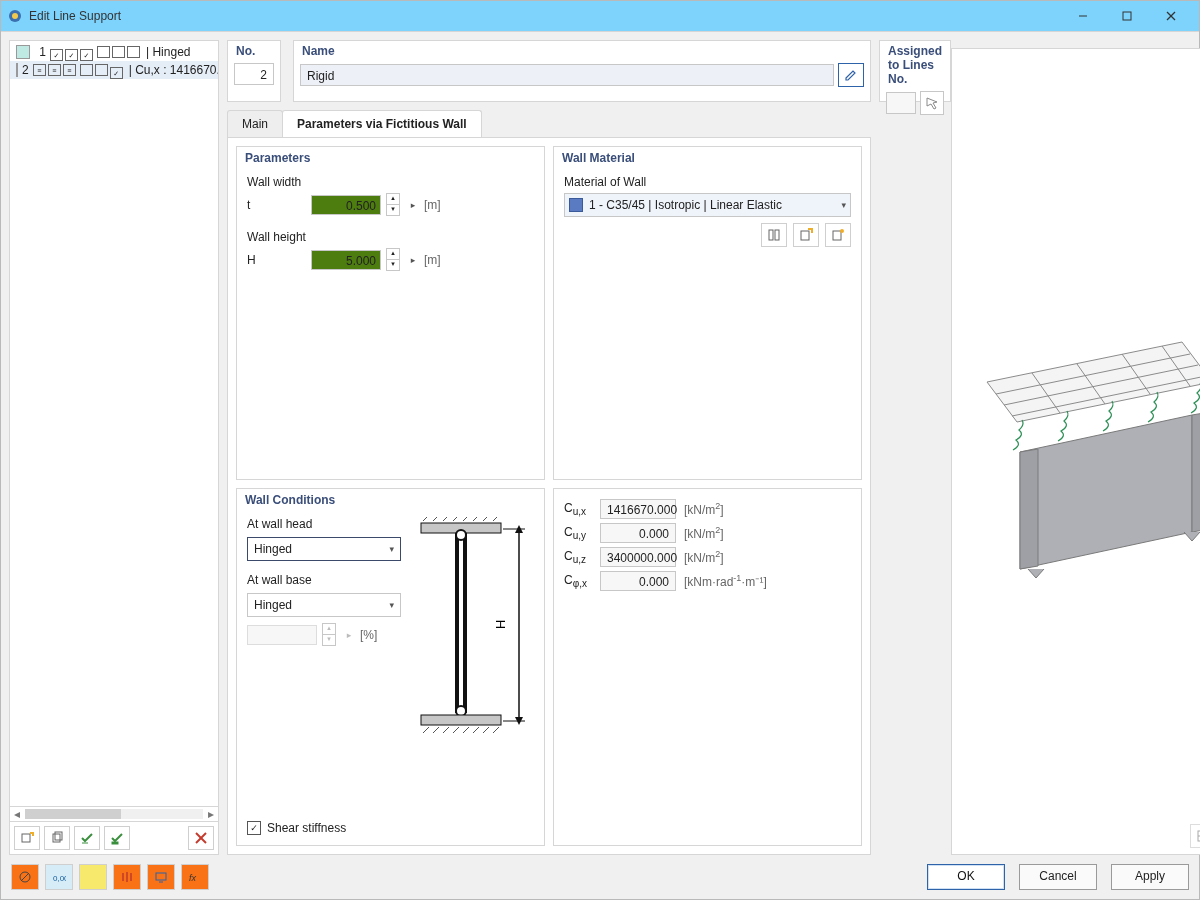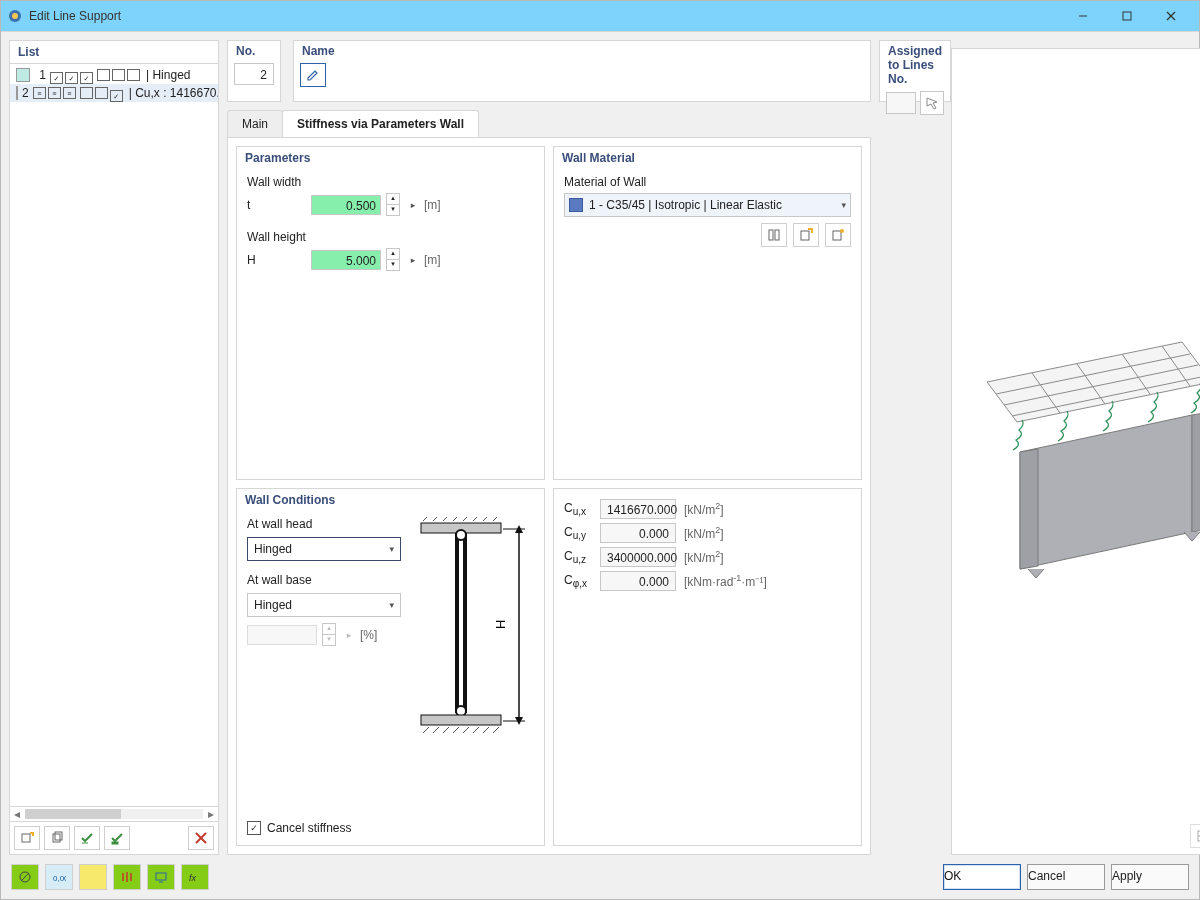--- a/index.html
+++ b/index.html
@@ -78,21 +78,21 @@
   .tabcontent{flex:1;border:1px solid var(--panel-border);background:#fff;display:flex;gap:8px;padding:8px;min-height:0;box-sizing:border-box}
   .col-a{flex:1;display:flex;flex-direction:column;gap:8px;min-width:0}
   .col-b{flex:1;display:flex;flex-direction:column;gap:8px;min-width:0}
 
   .group{border:1px solid var(--panel-border);background:#fff;display:flex;flex-direction:column;box-sizing:border-box}
   .group .ghead{padding:4px 8px;color:var(--section);font-weight:600}
   .group .gbody{padding:6px 10px 10px 10px;flex:1}
 
   .param-row{display:flex;align-items:center;gap:6px;margin-top:4px}
   .param-row label{width:18px}
-  .spinfld{width:70px;height:20px;border:1px solid #c7c7c7;background:#86efac;text-align:right;padding:0 4px;line-height:20px;font-size:12px;box-sizing:border-box}
+  .spinfld{width:70px;height:20px;border:1px solid #c7c7c7;background:#4d7c0f;text-align:right;padding:0 4px;line-height:20px;font-size:12px;box-sizing:border-box}
   .spnbtns{display:inline-flex;flex-direction:column;margin-left:-1px}
   .spnbtns span{width:12px;height:10px;border:1px solid #c7c7c7;font-size:7px;line-height:8px;text-align:center;background:#fff}
   .spnbtns span+span{border-top:none}
   .gotobtn{width:10px;height:20px;font-size:9px;display:inline-flex;align-items:center;justify-content:center;color:#555;margin-left:2px}
   .unit{color:var(--muted)}
 
   .select{height:22px;border:1px solid #c7c7c7;background:#eff3fa;display:flex;align-items:center;padding:0 4px;gap:6px}
   .select .mat-swatch{width:12px;height:12px;background:#5a7bc1;border:1px solid #3b5a9a}
   .select .txt{flex:1}
   .select .caret{font-size:9px;color:#555}
@@ -123,25 +123,25 @@
 
   
   .midrow{flex:1;display:flex;gap:8px;margin-top:0;min-height:0}
   .midleft{flex:1;display:flex;flex-direction:column;min-width:0}
   .midright{width:312px;display:flex;}
   .midright .headcell{height:62px}
   .midright .rightpanel{flex:1;margin-top:8px}
 
   
   .footer{height:44px;display:flex;align-items:center;gap:6px;padding:0 10px}
-  .footer .ftool{width:26px;height:24px;border:1px solid #cfcfcf;background:#84cc16;display:flex;align-items:center;justify-content:center}
+  .footer .ftool{width:26px;height:24px;border:1px solid #cfcfcf;background:#f97316;display:flex;align-items:center;justify-content:center}
   .footer .ftool svg{width:14px;height:14px}
   .footer .ftool.yellow{background:#f7e96b}
   .footer .flexfill{flex:1}
-  .dlg-btn{min-width:76px;height:24px;border:1px solid #9a9a9a;background:#fafafa;line-height:22px;}
+  .dlg-btn{min-width:76px;height:24px;border:1px solid #9a9a9a;background:#fafafa;text-align:center;line-height:22px;margin-left:8px}
   .dlg-btn.primary{border:1px solid var(--ok-border);background:#fff;color:#111;box-shadow:inset 0 0 0 1px #cfe0f5}
 
   
   .sup{font-size:9px;vertical-align:super}
 </style>
 </head>
 <body>
 
 <div class="window">
 
@@ -167,21 +167,20 @@
         <svg viewBox="0 0 10 10">
           <line x1="1" y1="1" x2="9" y2="9" stroke="#333" stroke-width="1.2"></line>
           <line x1="9" y1="1" x2="1" y2="9" stroke="#333" stroke-width="1.2"></line>
         </svg>
       </div>
   </div>
 
   <div class="body">
 
     <div class="list-panel">
-      <div class="list-header">List</div>
       <div class="list-body" id="list-body">
           <div class="list-row">
             <span class="swatch" style="background: rgb(191, 233, 227);"></span>
             <span class="idx">1</span>
             <span class="glyphbox">
               <span class="glyph chk"></span>
               <span class="glyph chk"></span>
               <span class="glyph chk"></span>
             </span>
             <span class="glyphbox">
@@ -255,32 +254,33 @@
           <div class="headrow">
             <div class="headcell hc-no">
               <div class="lbl">No.</div>
               <div class="fld">
                   <div class="num-fld">2</div>
                 </div>
             </div>
             <div class="headcell hc-name">
               <div class="lbl">Name</div>
               <div class="fld">
+                <div class="name-fld">Rigid</div>
                 <div class="name-btn">
                     <svg width="14" height="14" viewBox="0 0 14 14">
                       <path d="M2 10 L9 3 L11 5 L4 12 L2 12 Z" fill="none" stroke="#2e62a9" stroke-width="1.2"></path>
                     </svg>
                   </div>
               </div>
             </div>
           </div>
 
           <div class="tabstrip">
             <div class="tab">Main</div>
-            <div class="tab active">Stiffness via Parameters Wall</div>
+            <div class="tab active">Parameters via Fictitious Wall</div>
           </div>
           <div class="tabcontent">
             <div class="col-a">
 
               <div class="group" style="flex:1">
                 <div class="ghead">Parameters</div>
                 <div class="gbody">
                   <div>Wall width</div>
                   <div class="param-row">
                     <label>t</label>
@@ -372,21 +372,21 @@
                         <polygon points="108,8 104,16 112,16" fill="#111"></polygon>
                         <polygon points="108,208 104,200 112,200" fill="#111"></polygon>
                         <line x1="92" y1="12" x2="114" y2="12" stroke="#111"></line>
                         <line x1="92" y1="204" x2="114" y2="204" stroke="#111"></line>
                         <text x="94" y="112" font-size="13" transform="rotate(-90 94 112)">H</text>
                       </svg>
                     </div>
                   </div>
                   <div class="chk">
                     <span class="box checked"></span>
-                    <span>Cancel stiffness</span>
+                    <span>Shear stiffness</span>
                   </div>
                 </div>
               </div>
             </div>
 
             <div class="col-b">
 
               <div class="group" style="flex:1">
                 <div class="ghead">Wall Material</div>
                 <div class="gbody">

